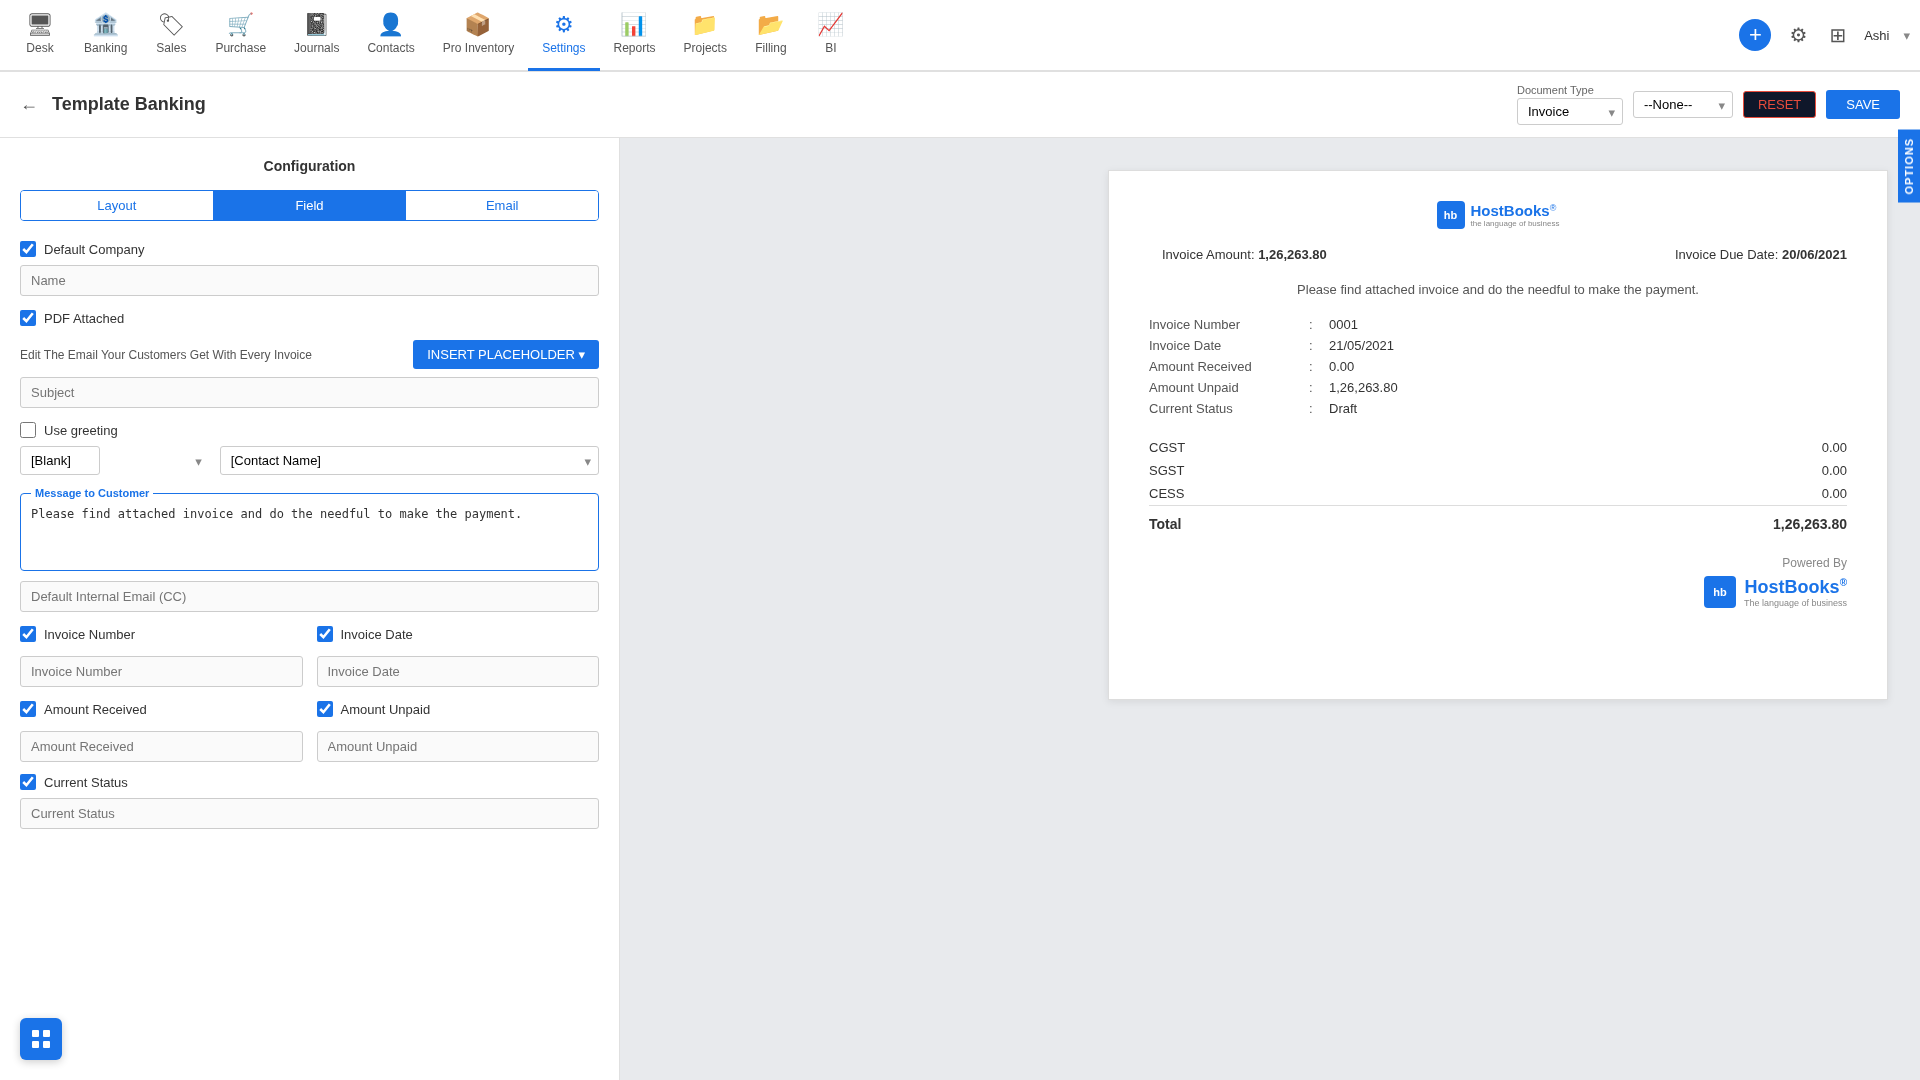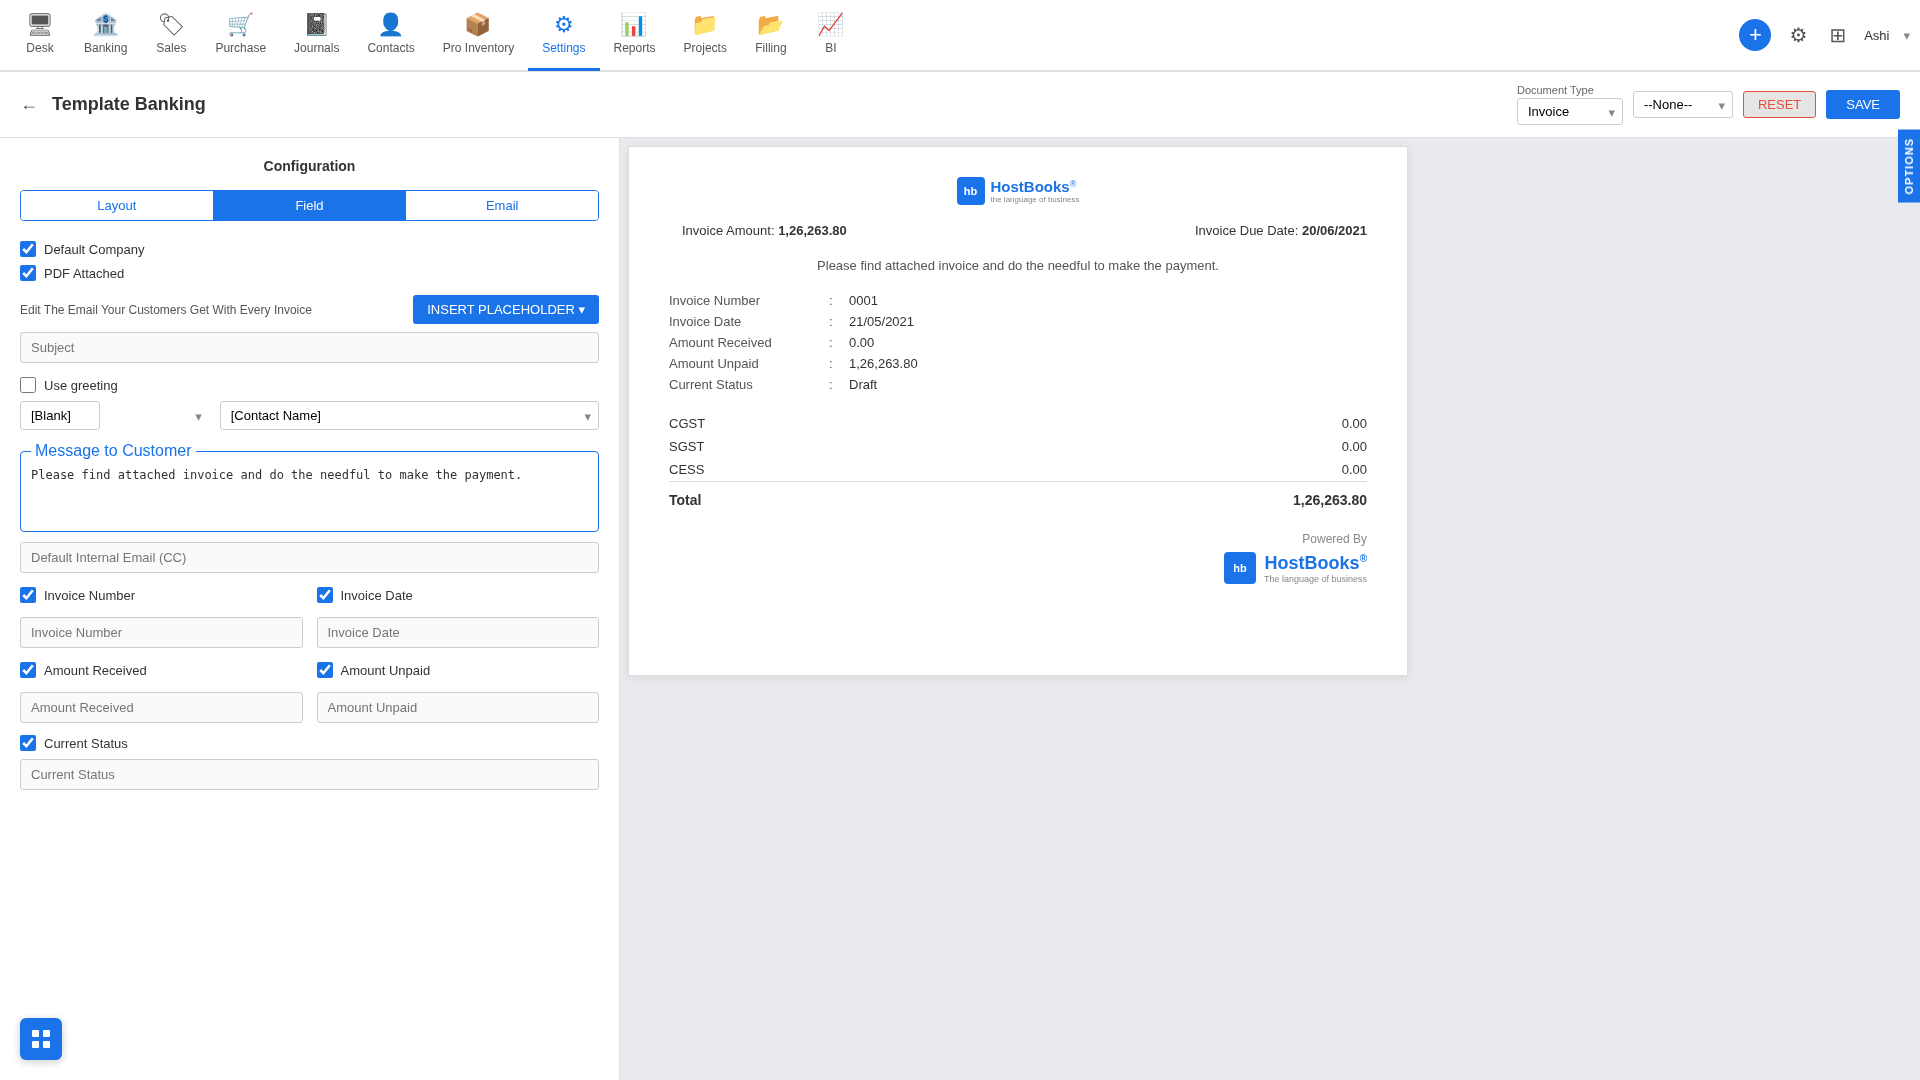--- a/index.html
+++ b/index.html
@@ -48,21 +48,21 @@
     .select-wrapper select {
       appearance: none; border: 1px solid #ccc; border-radius: 3px;
       padding: 5px 28px 5px 10px; font-size: 13px; background: #fff;
       cursor: pointer; min-width: 100px;
     }
     .select-wrapper::after {
       content: '▾'; position: absolute; right: 8px; top: 50%; transform: translateY(-50%);
       pointer-events: none; color: #888;
     }
     .btn-reset {
-      border: 1.5px solid #e74c3c; color: #e74c3c; background: #e5e5e5;
+      border: 1.5px solid #e74c3c; color: #e74c3c; background: #0f172a;
       padding: 5px 14px; border-radius: 3px; font-size: 13px; cursor: pointer; font-weight: 500;
     }
     .btn-save {
       background: #1a73e8; color: #fff; border: none;
       padding: 7px 20px; border-radius: 3px; font-size: 13px; cursor: pointer; font-weight: 500;
     }
 
     
     .main-area {
       display: flex; flex: 1; overflow: hidden;
@@ -103,33 +103,33 @@
     .greeting-select {
       appearance: none; border: 1px solid #ccc; border-radius: 3px;
       padding: 6px 28px 6px 10px; font-size: 13px; background: #fff;
       cursor: pointer; flex: 1;
     }
 
     .message-fieldset {
       border: 1px solid #1a73e8; border-radius: 4px; margin-top: 12px;
       padding: 8px 10px 10px;
     }
-    .message-legend { font-size: 16px; color: #1a73e8; padding: 0 4px; }
+    .message-legend { font-size: 11px; color: #1a73e8; padding: 0 4px; font-weight: bold; }
     .message-textarea {
       width: 100%; border: none; outline: none; resize: none;
       font-size: 12px; color: #333; background: transparent; min-height: 50px;
     }
 
     .two-col { display: grid; grid-template-columns: 1fr 1fr; gap: 14px; margin-top: 12px; }
     .field-group { display: flex; flex-direction: column; gap: 6px; }
 
     
     .right-panel {
       flex: 1; background: #e8eaed; overflow-y: auto;
-      display: flex; align-items: flex-start; justify-content: flex-start; padding: 8px;
+      display: flex; align-items: flex-start; justify-content: flex-end; padding: 32px;
     }
     .invoice-preview {
       background: #fff; width: 780px; min-height: 530px; border: 1px solid #ddd;
       padding: 30px 40px; box-shadow: 0 2px 8px rgba(0,0,0,0.08);
     }
     .inv-header { display: flex; justify-content: center; margin-bottom: 18px; }
     .hostbooks-logo { display: flex; align-items: center; gap: 6px; }
     .logo-icon {
       background: #1a73e8; color: #fff; font-size: 11px; font-weight: 700;
       width: 28px; height: 28px; border-radius: 4px; display: flex; align-items: center; justify-content: center;
@@ -285,20 +285,23 @@
 
       <div class="tabs-row">
         <button class="tab-btn">Layout</button>
         <button class="tab-btn active">Field</button>
         <button class="tab-btn">Email</button>
       </div>
 
       <div class="section check-row">
         <input type="checkbox" checked="" style="">
         <label class="check-label">Default Company</label>
+      </div>
+      <div class="section">
+        <input class="form-input" placeholder="Name" style="">
       </div>
 
       <div class="section check-row">
         <input type="checkbox" checked="" style="">
         <label class="check-label">PDF Attached</label>
       </div>
 
       <div class="placeholder-row">
         <span class="placeholder-desc">Edit The Email Your Customers Get With Every Invoice</span>
         <button class="btn-placeholder">INSERT PLACEHOLDER ▾</button>

